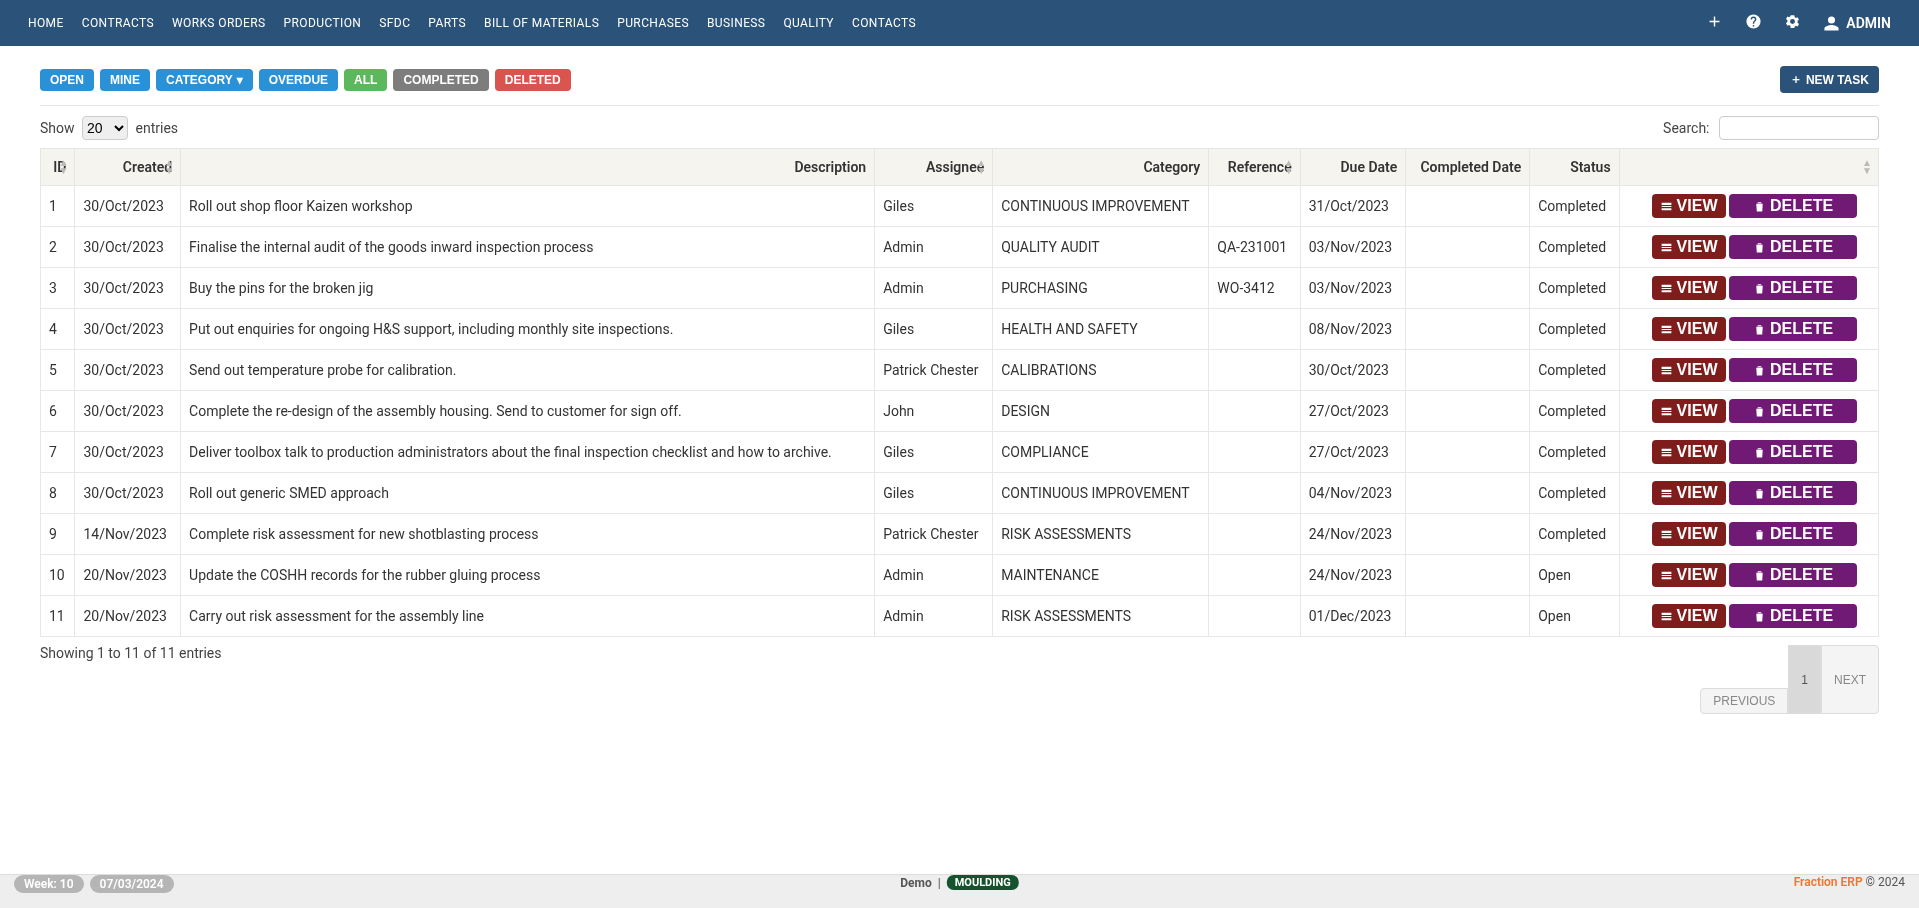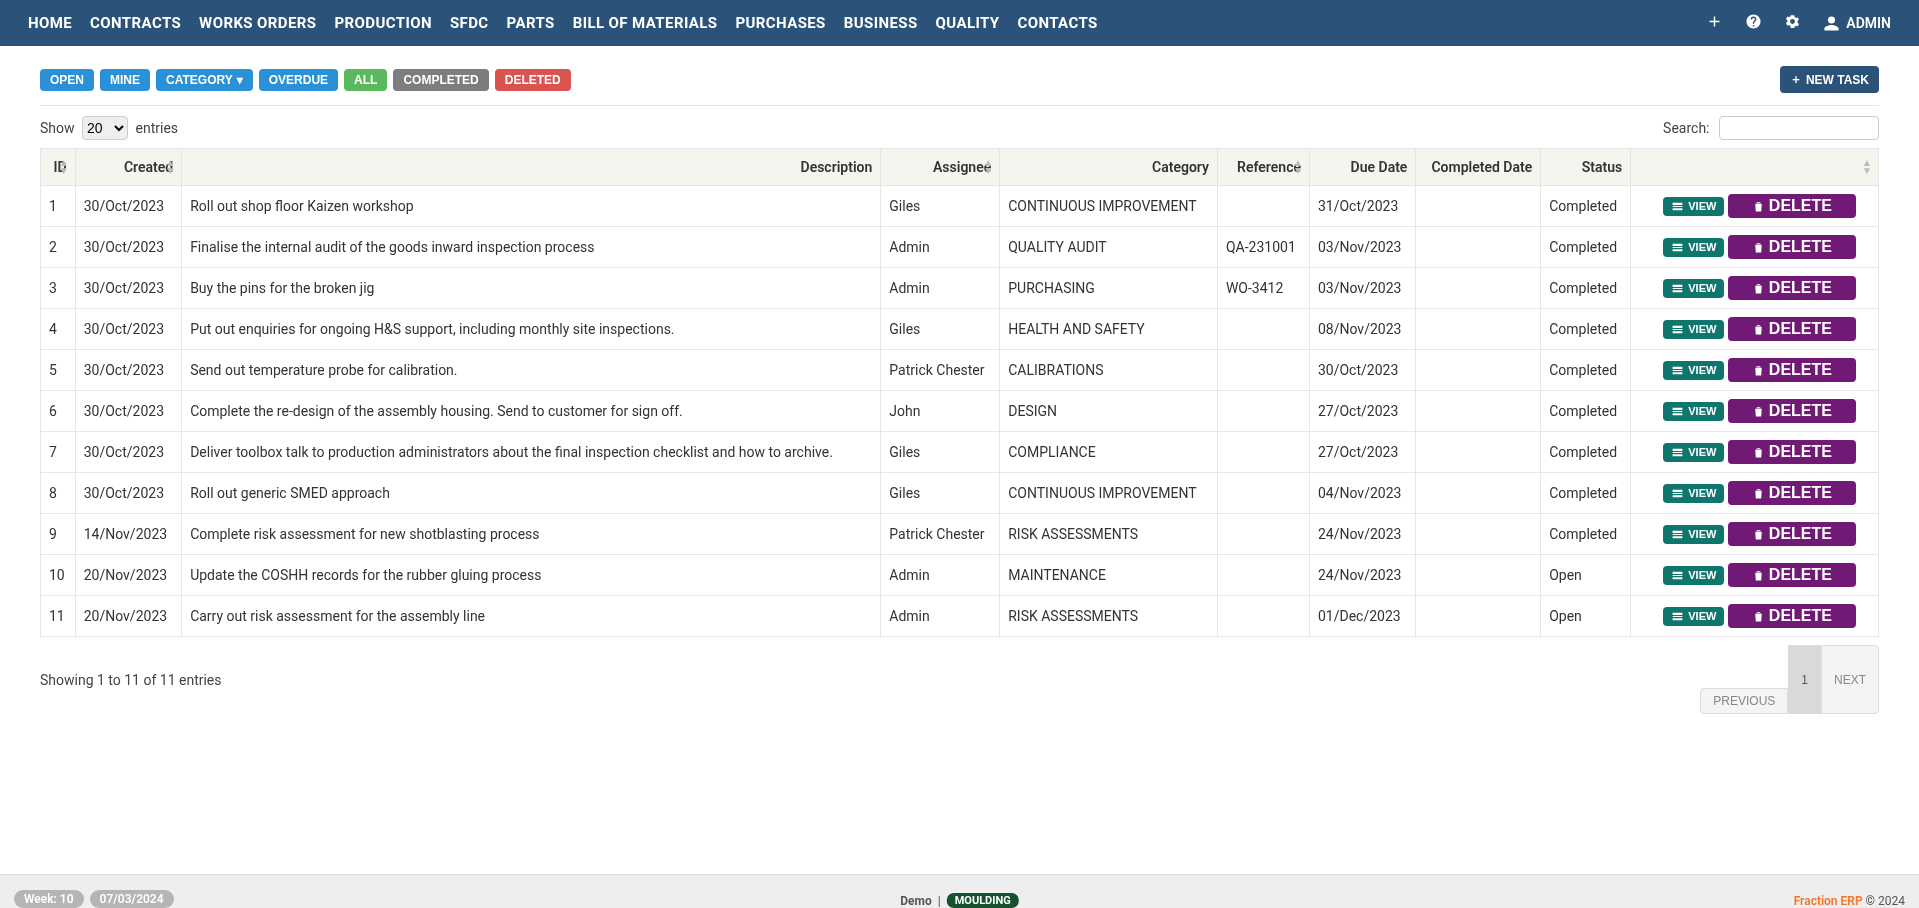--- a/index.html
+++ b/index.html
@@ -2,21 +2,21 @@
 <html><head>
 <meta charset="utf-8">
 <style>
 * { margin:0; padding:0; box-sizing:border-box; }
 body { font-family: -apple-system, "Segoe UI", Roboto, Helvetica, Arial, sans-serif; color:#333; background:#fff; font-size:14px;}
 a { text-decoration:none; color:inherit; cursor:pointer; }
 
 
 .navbar { background:#2b5278; color:#fff; display:flex; align-items:center; padding:0 28px; height:46px; }
 .nav-items { display:flex; gap:18px; }
-.nav-item { font-size:15px; font-weight:700; letter-spacing:.4px; }
+.nav-item { font-size:12px; font-weight:400; letter-spacing:.4px; }
 .nav-right { margin-left:auto; display:flex; align-items:center; gap:22px; font-size:14px; }
 .nav-right .icon { font-size:16px; }
 .nav-user { display:flex; align-items:center; gap:6px; font-weight:600; }
 
 .page { padding:20px 40px 10px 40px; }
 
 .page-title-row { display:flex; align-items:center; gap:10px; margin-bottom:18px; }
 .page-title { font-size:30px; font-weight:400; color:#444; display:flex; align-items:center; gap:10px;}
 .page-title .title-icon{ font-weight:700; color:#444; }
 .badge-all { background:#f0752e; color:#fff; border-radius:12px; padding:2px 10px; font-size:14px; font-weight:600;}
@@ -24,42 +24,42 @@
 
 .filters-row { display:flex; align-items:center; justify-content:space-between; border-bottom:1px solid #e5e5e5; padding-bottom:12px; margin-bottom:10px;}
 .filter-btns { display:flex; gap:6px; }
 .btn { border:none; border-radius:4px; padding:4px 10px; font-size:12px; font-weight:600; color:#fff; cursor:pointer; display:inline-flex; align-items:center; gap:4px; }
 .btn-blue { background:#2a91d6; }
 .btn-blue-drop { background:#2a91d6; }
 .btn-green { background:#5cb85c; }
 .btn-grey { background:#7d7d7d; }
 .btn-red { background:#d9534f; }
 .btn-navy { background:#2b5278; }
-.btn-view { background:#0f766e; font-size:11px; padding:3px 8px;margin-left:24px;}
+.btn-view { background:#7f1d1d; font-size:16px; padding:3px 8px;margin-left:24px;}
 .btn-del { background:#701a75; font-size:16px; padding:3px 24px;}
 .btn-newtask { font-size:12px; padding:5px 10px;}
 
 .table-controls { display:flex; justify-content:space-between; align-items:center; margin:8px 0; font-size:14px; color:#444;}
 .table-controls select { border:1px solid #ccc; border-radius:4px; padding:2px 0; font-size:14px; margin:0 4px;}
 .search-box input{ border:1px solid #ccc; border-radius:4px; padding:3px 6px; font-size:14px; width:160px; margin-left:6px;}
 
 table { width:100%; border-collapse:collapse; font-size:14px;}
 thead th { background:#f6f4ee; text-align:right; font-weight:600; padding:10px 8px; border:1px solid #e5e5e5; position:relative; color:#333;}
 thead th .sort-ind{ position:absolute; right:6px; top:50%; transform:translateY(-50%); font-size:10px; color:#bbb; line-height:8px; display:flex; flex-direction:column; }
 tbody td { padding:8px 8px; border:1px solid #e7e7e7; }
 .actions-cell { white-space:nowrap; text-align:left; }
 
-.table-footer { display:flex; justify-content:space-between; align-items:center; margin-top:8px; font-size:14px; color:#444;}
+.table-footer { display:flex; justify-content:space-between; margin-top:8px; font-size:14px; color:#444;}
 .pager { display:flex; gap:0;}
 .pager button{ border:1px solid #dcdcdc; background:#f4f4f4; color:#888; padding:5px 12px; font-size:12px; cursor:pointer;}
 .pager button.active{ background:#d9d9d9; color:#555; }
 .pager button:first-child{ border-radius:4px 0 0 4px;margin-top:43px;}
 .pager button:last-child{ border-radius:0 4px 4px 0;}
 
-.bottom-bar { position:fixed; bottom:0; left:0; right:0; background:#eee; border-top:1px solid #ddd; height:34px; display:flex; align-items:flex-end; padding:0 14px; font-size:12px; color:#555; }
+.bottom-bar { position:fixed; bottom:0; left:0; right:0; background:#eee; border-top:1px solid #ddd; height:34px; display:flex; align-items:flex-start; padding:0 14px; font-size:12px; color:#555; }
 .pill { background:#b5b5b5; color:#fff; border-radius:12px; padding:2px 10px; font-weight:600; margin-right:6px;}
 .bottom-center { position:absolute; left:50%; transform:translateX(-50%); display:flex; align-items:center; gap:6px;}
 .pill-green { background:#14532d; color:#fff; border-radius:7px; padding:1px 8px; font-size:11px; font-weight:700;}
 .bottom-right { margin-left:auto;}
 .brand { color:#f0752e; font-weight:600;}
 
 svg.ico { width:13px; height:13px; fill:currentColor; vertical-align:middle; }
 svg.ico-nav { width:17px; height:17px; fill:currentColor; }
 </style>
 </head>

